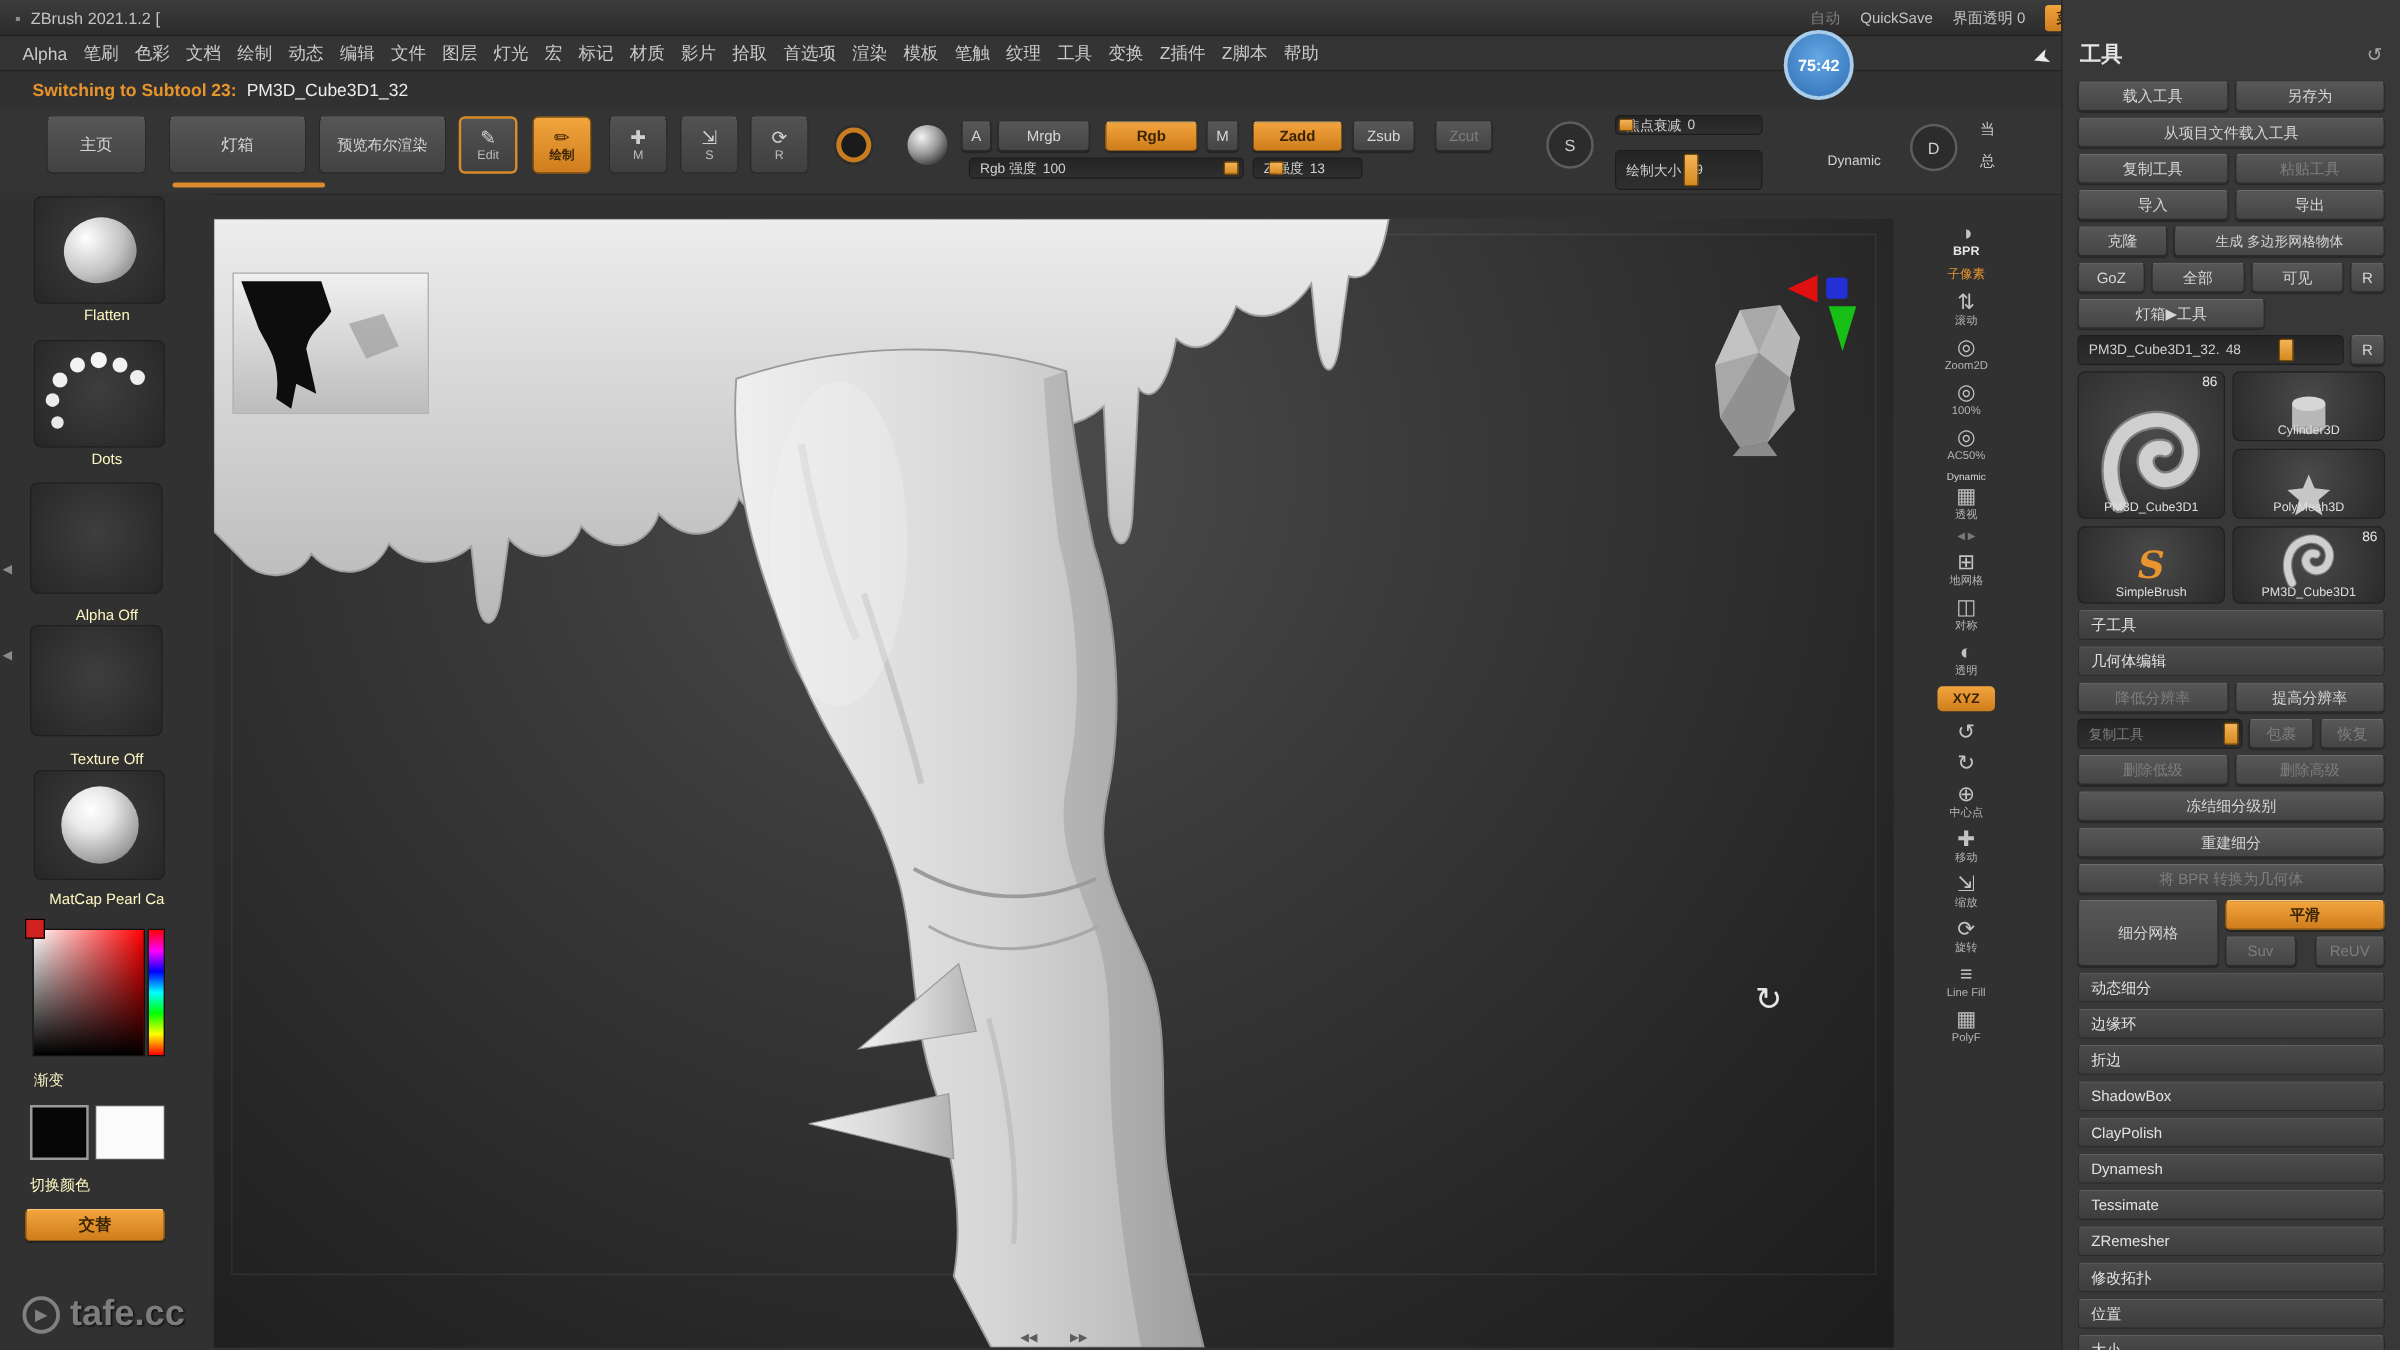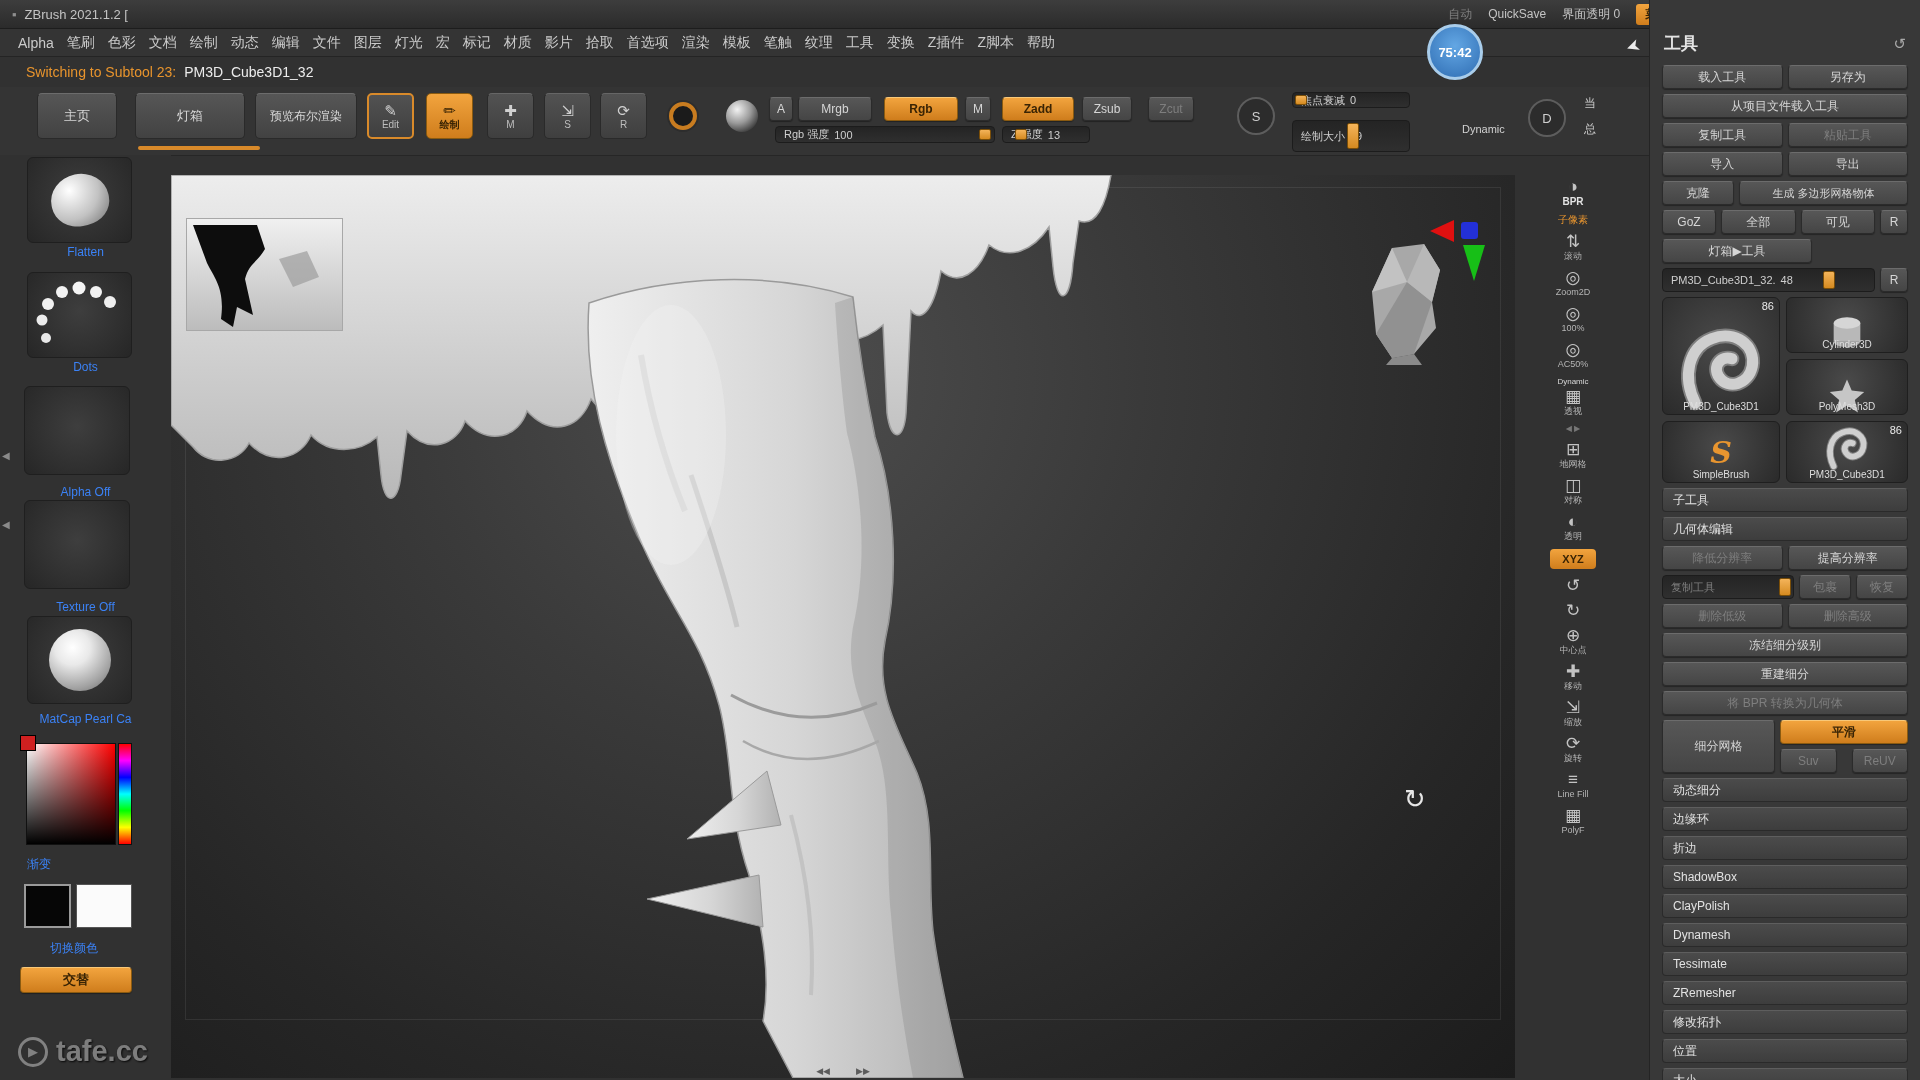--- a/index.html
+++ b/index.html
@@ -24,21 +24,21 @@
   .titlebar{left:0;top:0;width:1920px;height:29px;background:linear-gradient(#3d3d3d,#2b2b2b);border-bottom:1px solid #1d1d1d;
             display:flex;align-items:center;justify-content:space-between;padding:0 12px;box-sizing:border-box;font-size:13px}
   .tb-left{display:flex;align-items:center;gap:8px;color:#c4c4c4}
   .tb-right{display:flex;align-items:center;gap:16px;font-size:12px;color:#c4c4c4}
   .badge-orange{background:linear-gradient(#f2a43e,#cf7d1c);color:#3a2404;padding:2px 9px;border-radius:3px;font-weight:bold}
   .winicons{display:flex;gap:11px;color:#b3b3b3}
   .menubar{left:0;top:29px;width:1920px;height:28px;background:#343434;border-bottom:1px solid #242424;
            display:flex;align-items:center;gap:13px;padding-left:18px;box-sizing:border-box;font-size:14px;color:#cbcbcb}
   .mi{white-space:nowrap}
   .statusline{left:0;top:57px;width:1920px;height:30px;display:flex;align-items:center;padding-left:26px;box-sizing:border-box;font-size:14px}
-  .status-prefix{color:#e8942d;font-weight:normal;margin-right:8px}
+  .status-prefix{color:#e8942d;font-weight:bold;margin-right:8px}
   .status-val{color:#ececec}
   
   .toolbar{left:0;top:87px;width:1920px;height:68px;background:#343434;border-bottom:1px solid #262626}
   .tbtn{position:absolute;top:6px;height:46px;background:linear-gradient(#565656,#424242);border:1px solid #2a2a2a;border-top-color:#6c6c6c;
         border-radius:5px;display:flex;align-items:center;justify-content:center;color:#d6d6d6;font-size:13px;box-sizing:border-box}
   .ibtn{position:absolute;top:6px;width:47px;height:46px;border-radius:5px;background:linear-gradient(#525252,#3f3f3f);
         border:1px solid #2a2a2a;border-top-color:#666;display:flex;flex-direction:column;align-items:center;justify-content:center;gap:2px;box-sizing:border-box}
   .ibtn .g{font-size:15px;color:#d0d0d0;line-height:1}
   .ibtn .l{font-size:10px;color:#bdbdbd;line-height:1}
   .ibtn.edit{border:2px solid #d98a2a}
@@ -49,21 +49,21 @@
   .sphere{width:32px;height:32px;border-radius:50%;background:radial-gradient(circle at 35% 30%,#f2f2f2,#9a9a9a 45%,#2c2c2c 85%)}
   .ring-btn{width:38px;height:38px;border-radius:50%;background:#2c2c2c;border:2px solid #5d5d5d;display:flex;align-items:center;justify-content:center;font-size:13px;color:#cfcfcf;box-sizing:border-box}
   .lb-underline{position:absolute;left:138px;top:59px;width:122px;height:4px;background:#d98a2a;border-radius:2px}
   .timer{position:absolute;left:1427px;top:24px;width:56px;height:56px;border-radius:50%;z-index:60;
          background:radial-gradient(circle at 50% 38%,#63a7e4,#2f6db3);border:3px solid #a9cdeb;box-sizing:border-box;
          display:flex;align-items:center;justify-content:center;color:#fff;font-size:13px;font-weight:bold}
   
   .shelf{left:0;top:155px;width:171px;height:925px;background:#313131}
   .thumbbox{position:absolute;left:27px;width:105px;background:radial-gradient(circle at 50% 45%,#3e3e3e,#262626);
             border:1px solid #1f1f1f;border-radius:6px;display:flex;align-items:center;justify-content:center;box-sizing:border-box}
-  .shelf-label{position:absolute;left:0;width:171px;text-align:center;font-size:12px;color:#3b82f6}
+  .shelf-label{position:absolute;left:0;width:171px;text-align:center;font-size:12px;color:#fef9c3}
   .blob{width:58px;height:52px;border-radius:50% 50% 46% 46%;background:radial-gradient(circle at 35% 28%,#ffffff,#c2c2c2 55%,#6e6e6e 100%);transform:rotate(-12deg)}
   .matcap-sphere{width:62px;height:62px;border-radius:50%;background:radial-gradient(circle at 38% 30%,#ffffff 0%,#e9e9e9 30%,#a2a2a2 70%,#626262 100%)}
   .picker{position:absolute;left:20px;width:112px;height:112px}
   .picker-main{position:absolute;left:6px;top:8px;width:88px;height:100px;border:1px solid #111;
                background:linear-gradient(to bottom,rgba(0,0,0,0) 0%,#000 100%),linear-gradient(to right,#ffffff,#ff0000)}
   .picker-hue{position:absolute;left:98px;top:8px;width:12px;height:100px;border:1px solid #111;
               background:linear-gradient(#ff0000,#ff00ff,#0000ff,#00ffff,#00ff00,#ffff00,#ff0000)}
   .picker-swatch{position:absolute;left:0;top:0;width:14px;height:14px;background:#d02020;border:1px solid #000}
   .swatch{position:absolute;top:729px;height:44px;box-sizing:border-box}
   .collapse-arrow{position:absolute;left:2px;font-size:10px;color:#8a8a8a}
@@ -291,21 +291,21 @@
 
     <div class="picker" style="top:580px">
       <div class="picker-main"></div>
       <div class="picker-hue"></div>
       <div class="picker-swatch"></div>
     </div>
     <div class="shelf-label" style="top:701px;text-align:left;left:27px;width:60px">渐变</div>
 
     <div class="swatch" style="left:24px;width:47px;background:#060606;border:2px solid #9a9a9a"></div>
     <div class="swatch" style="left:76px;width:56px;background:#fbfbfb;border:1px solid #555"></div>
-    <div class="shelf-label" style="top:785px;text-align:center;left:24px;width:100px">切换颜色</div>
+    <div class="shelf-label" style="top:785px;text-align:left;left:24px;width:100px">切换颜色</div>
     <div class="btn orange" style="position:absolute;left:20px;top:812px;width:112px;height:26px;font-size:13px">交替</div>
 
     <span class="collapse-arrow" style="top:295px">◀</span>
     <span class="collapse-arrow" style="top:364px">◀</span>
   </div>
 
   <div class="canvas abs">
     <div class="inner-frame"></div>
 
     <svg style="position:absolute;left:0;top:0" width="1344" height="903" viewBox="0 0 1344 903">

